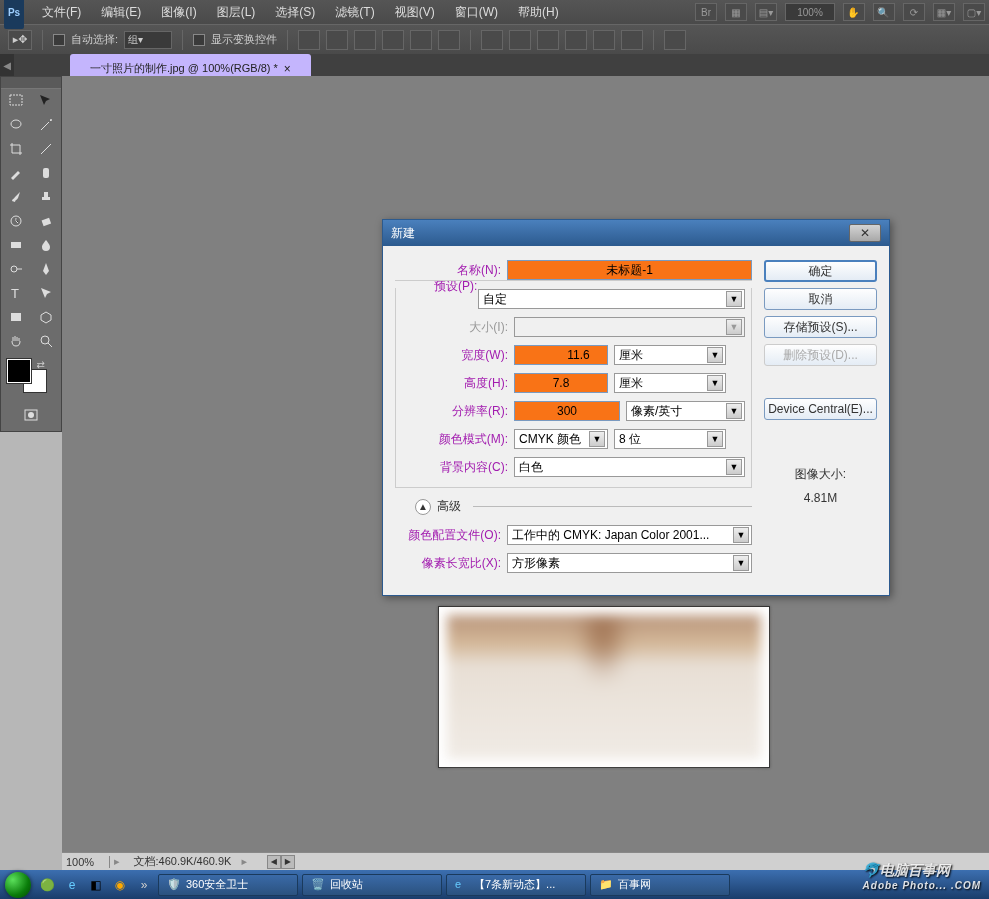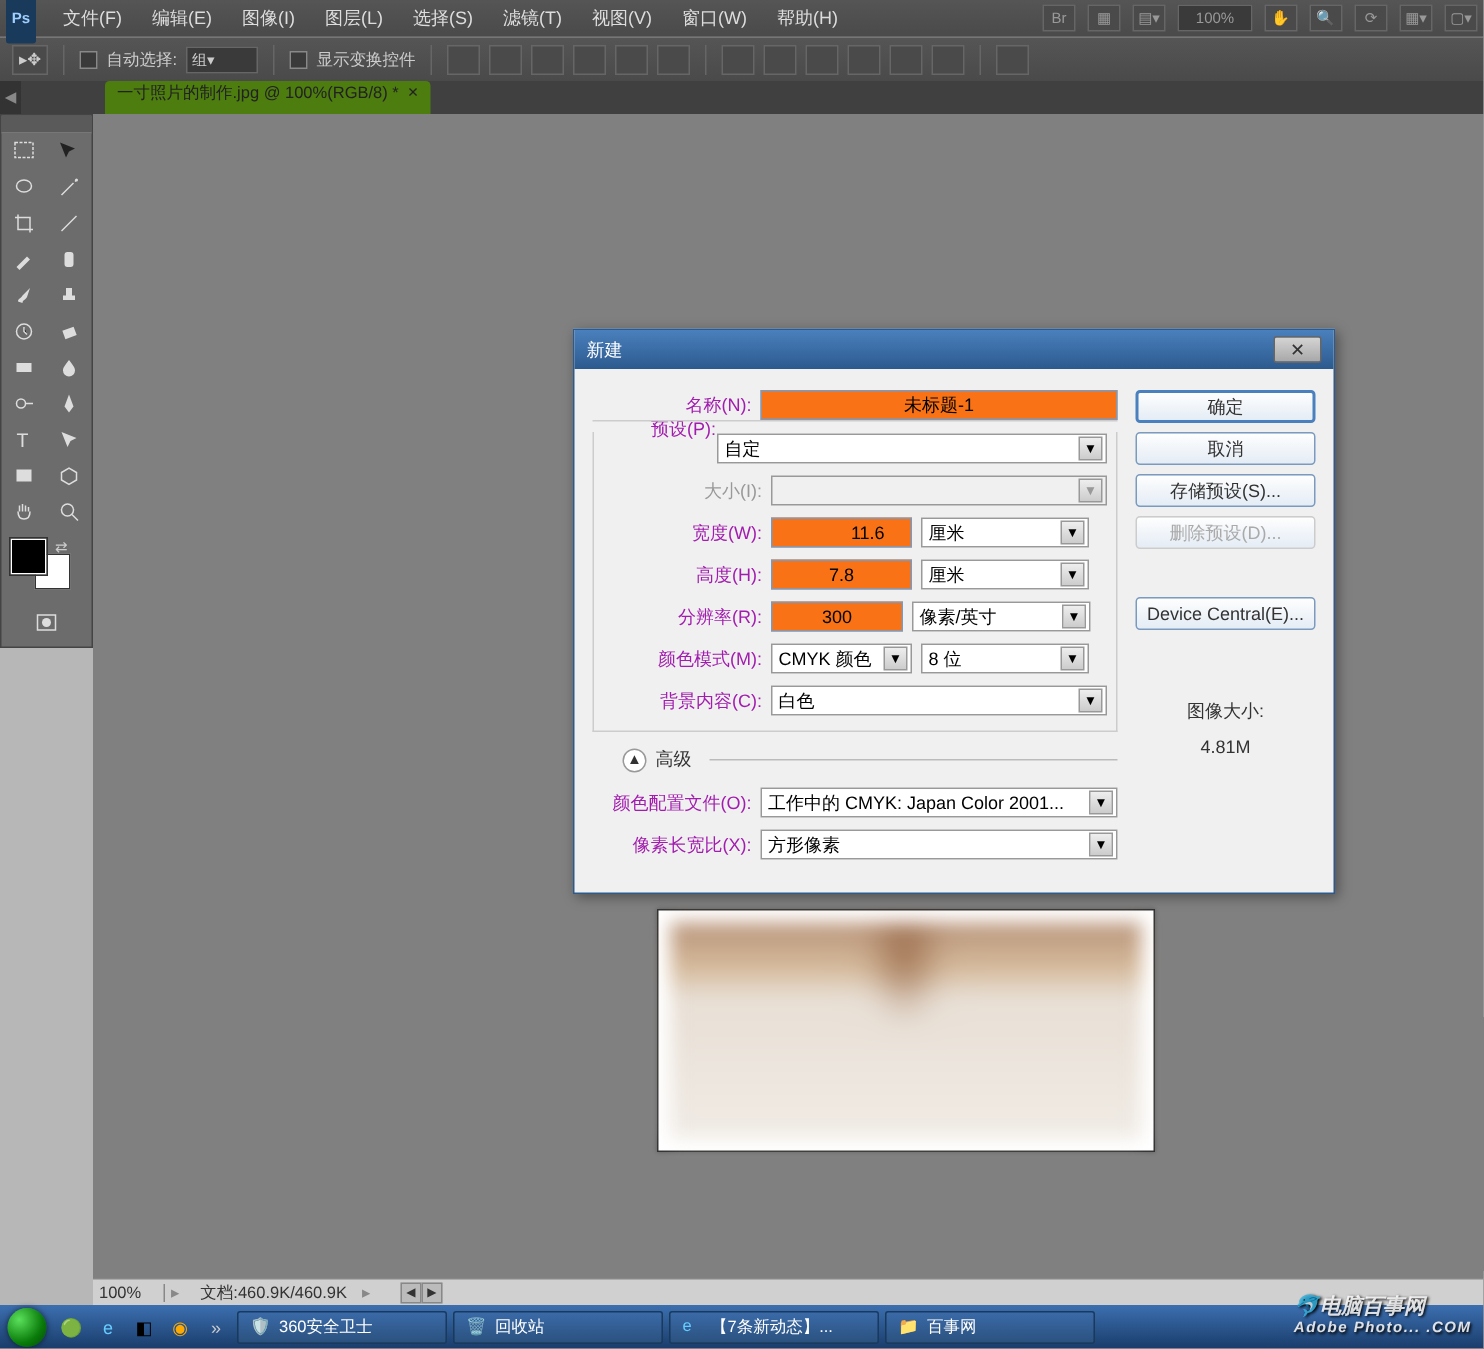--- a/index.html
+++ b/index.html
@@ -16,21 +16,21 @@
 
 .optionsbar { height: 30px; background: linear-gradient(#555, #4a4a4a); display: flex; align-items: center; padding: 0 8px; color: #ccc; font-size: 11px; border-top: 1px solid #666; gap: 6px; }
 .opt-tool { width: 24px; height: 20px; background: #4a4a4a; border: 1px solid #666; display: flex; align-items: center; justify-content: center; }
 .opt-check { width: 12px; height: 12px; border: 1px solid #888; background: #3a3a3a; }
 .opt-select { width: 48px; height: 18px; background: #3a3a3a; border: 1px solid #666; color: #ccc; font-size: 10px; display: flex; align-items: center; padding: 0 3px; }
 .opt-icon { width: 22px; height: 20px; border: 1px solid #666; background: #4a4a4a; }
 .opt-sep { width: 1px; height: 20px; background: #666; margin: 0 4px; }
 
 
 .tabbar { height: 22px; background: #404040; display: flex; padding-left: 70px; }
-.doc-tab { height: 22px; background: #4d7c0f; color: #222; font-size: 11px; padding: 0 8px; display: flex; align-items: flex-start; gap: 6px; border-radius: 3px 3px 0 0; }
+.doc-tab { height: 22px; background: #c4b5fd; color: #222; font-size: 11px; padding: 0 20px; display: flex; align-items: flex-end; gap: 6px; border-radius: 3px 3px 0 0; }
 .tab-close { font-size: 12px; cursor: pointer; }
 .prev-tab { position: absolute; left: 0; top: 54px; width: 14px; height: 22px; background: #333; color: #888; display: flex; align-items: center; justify-content: center; font-size: 10px; }
 
 
 .toolbox { position: absolute; left: 0; top: 76px; width: 62px; background: #6c6c6c; border: 1px solid #444; display: flex; flex-direction: column; }
 .tool-header { height: 12px; background: #5a5a5a; border-bottom: 1px solid #777; }
 .tool-grid { display: grid; grid-template-columns: 1fr 1fr; }
 .tool-btn { width: 30px; height: 24px; display: flex; align-items: center; justify-content: center; border: 1px solid transparent; cursor: pointer; }
 .tool-btn svg { width: 16px; height: 16px; }
 .color-swatch { padding: 6px; }
@@ -344,21 +344,21 @@
           <div class="dlg-label">高度(H):</div>
           <input class="dlg-input" style="width: 94px;" value="7.8">
           <div style="width:6px"></div>
           <div class="dlg-select" style="width:112px">
               <span>厘米</span>
               <div class="sel-arrow">▼</div>
             </div>
         </div>
         <div class="dlg-row">
           <div class="dlg-label">分辨率(R):</div>
-          <input class="dlg-input" style="width: 88px;" value="300">
+          <input class="dlg-input" style="width: 106px;" value="300">
           <div style="width:6px"></div>
           <div class="dlg-select" style="width:119px">
               <span>像素/英寸</span>
               <div class="sel-arrow">▼</div>
             </div>
         </div>
         <div class="dlg-row">
           <div class="dlg-label">颜色模式(M):</div>
           <div class="dlg-select" style="width:94px">
               <span>CMYK 颜色</span>

